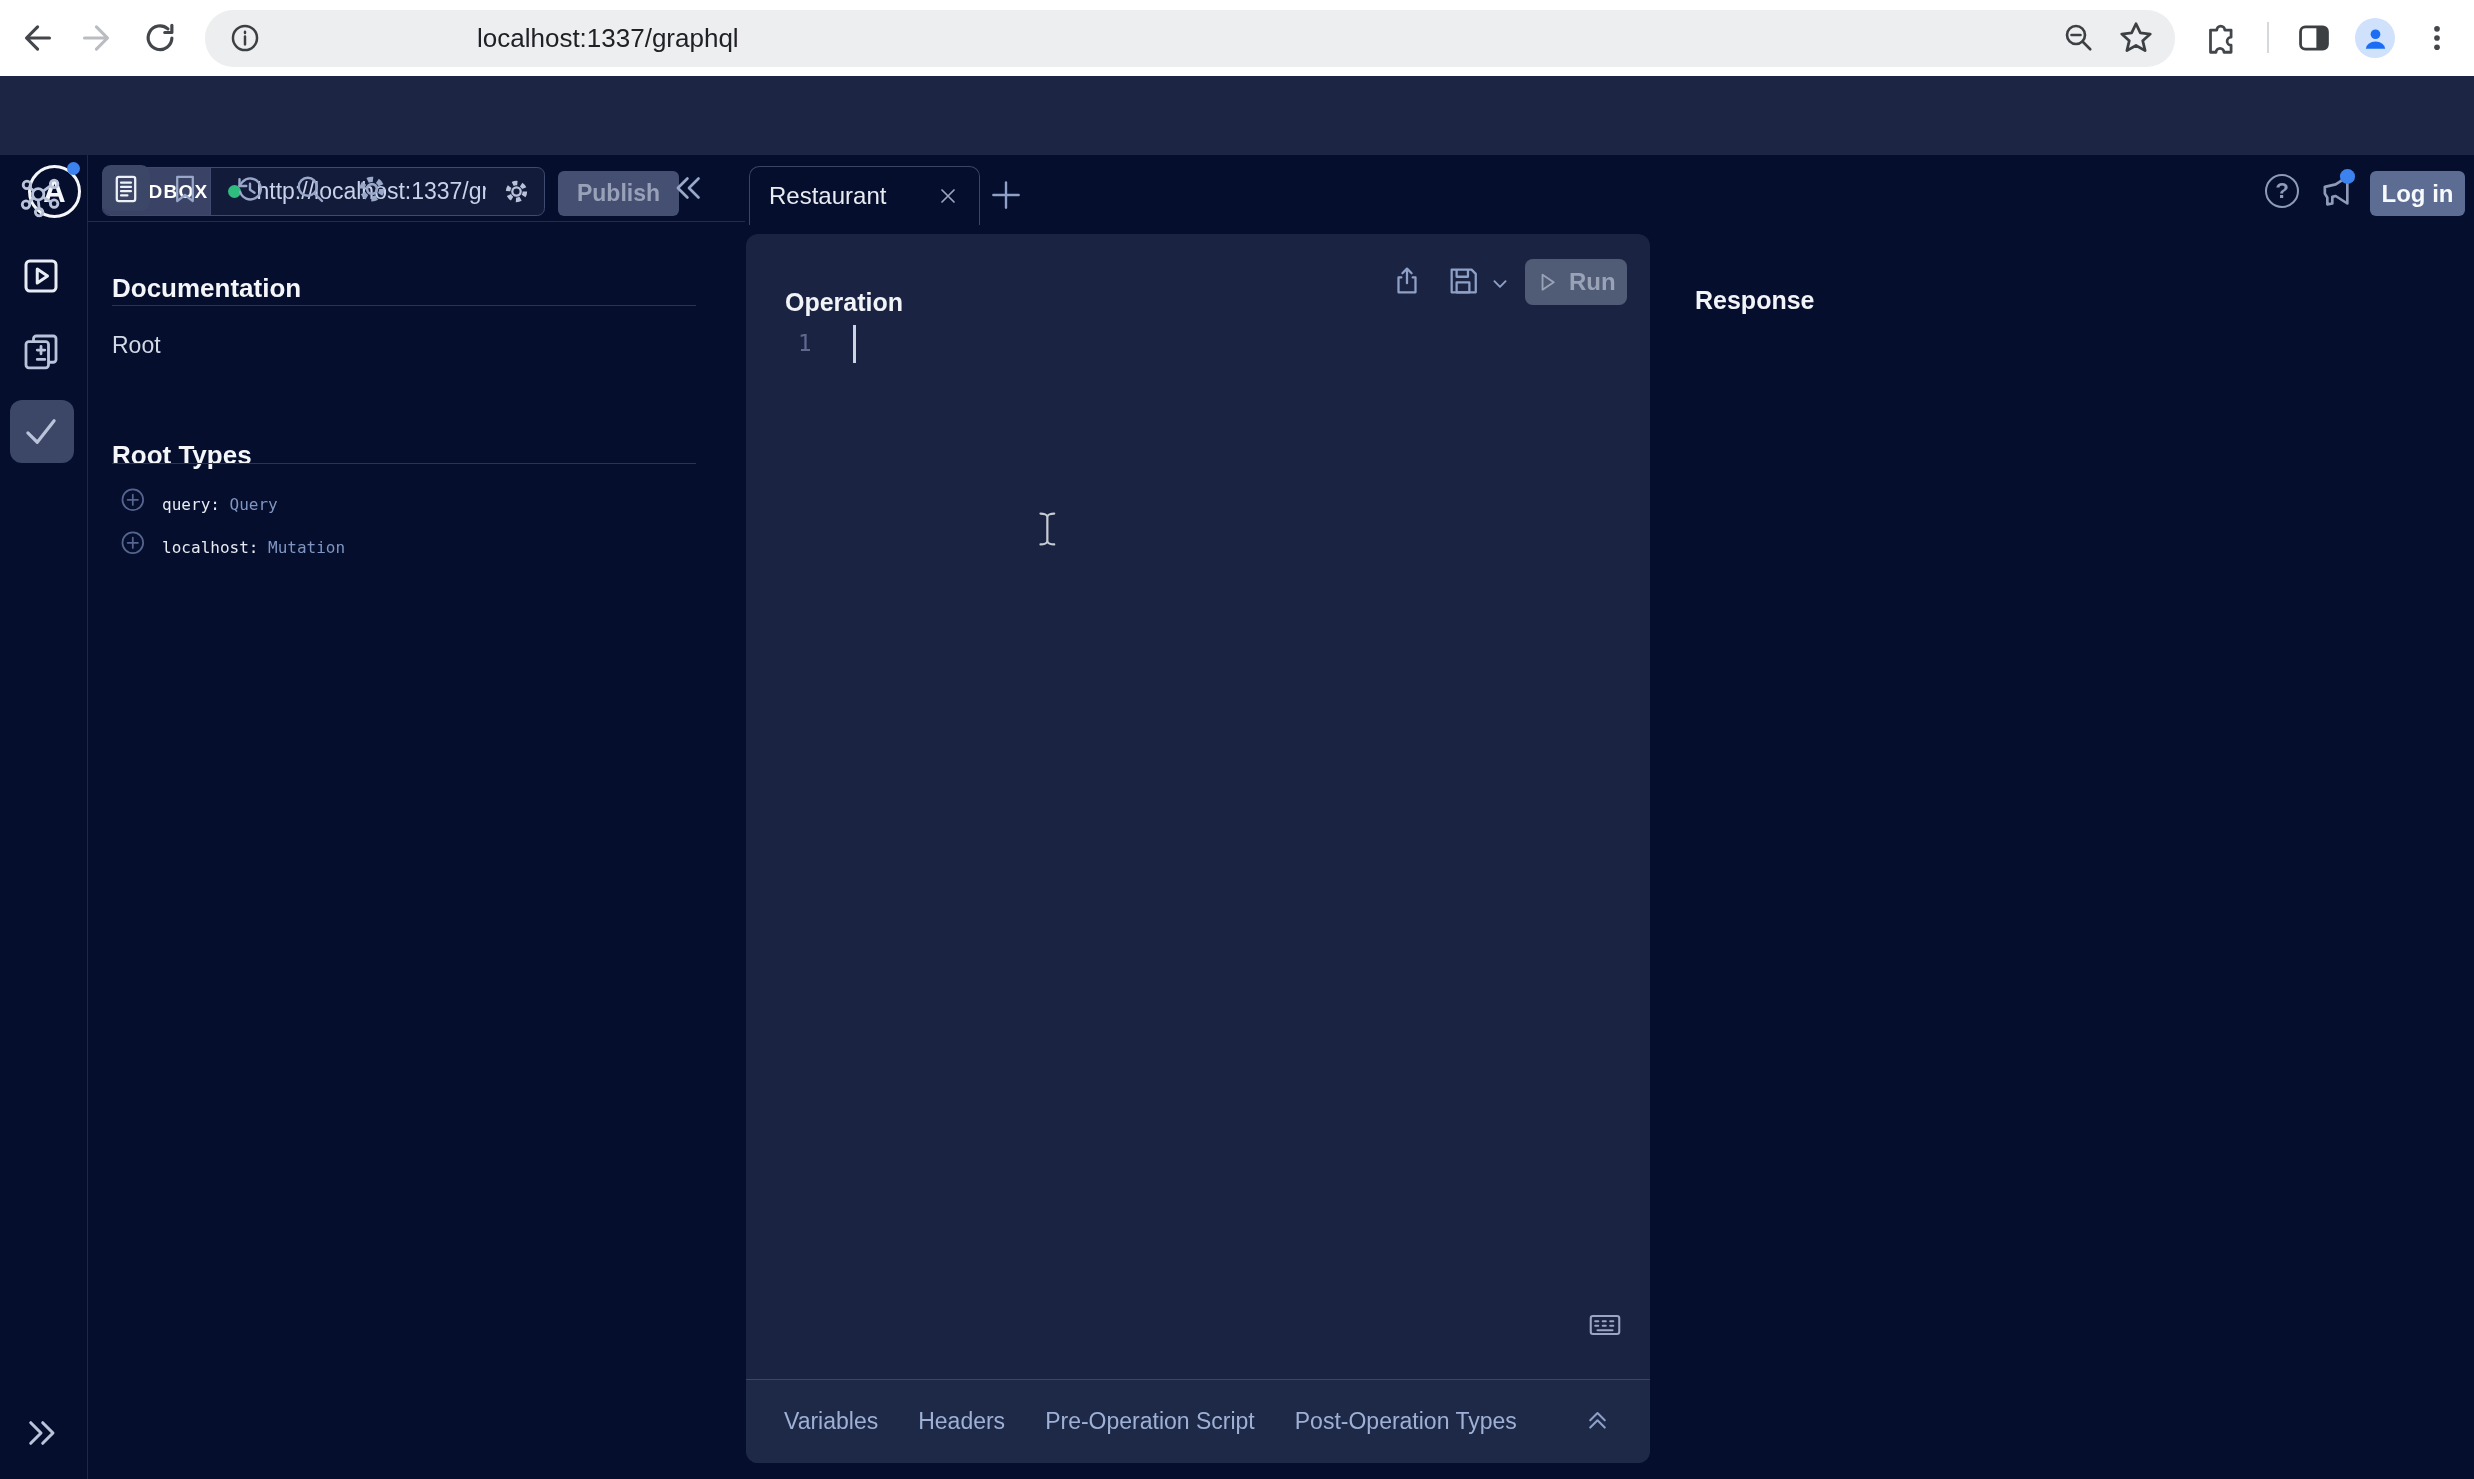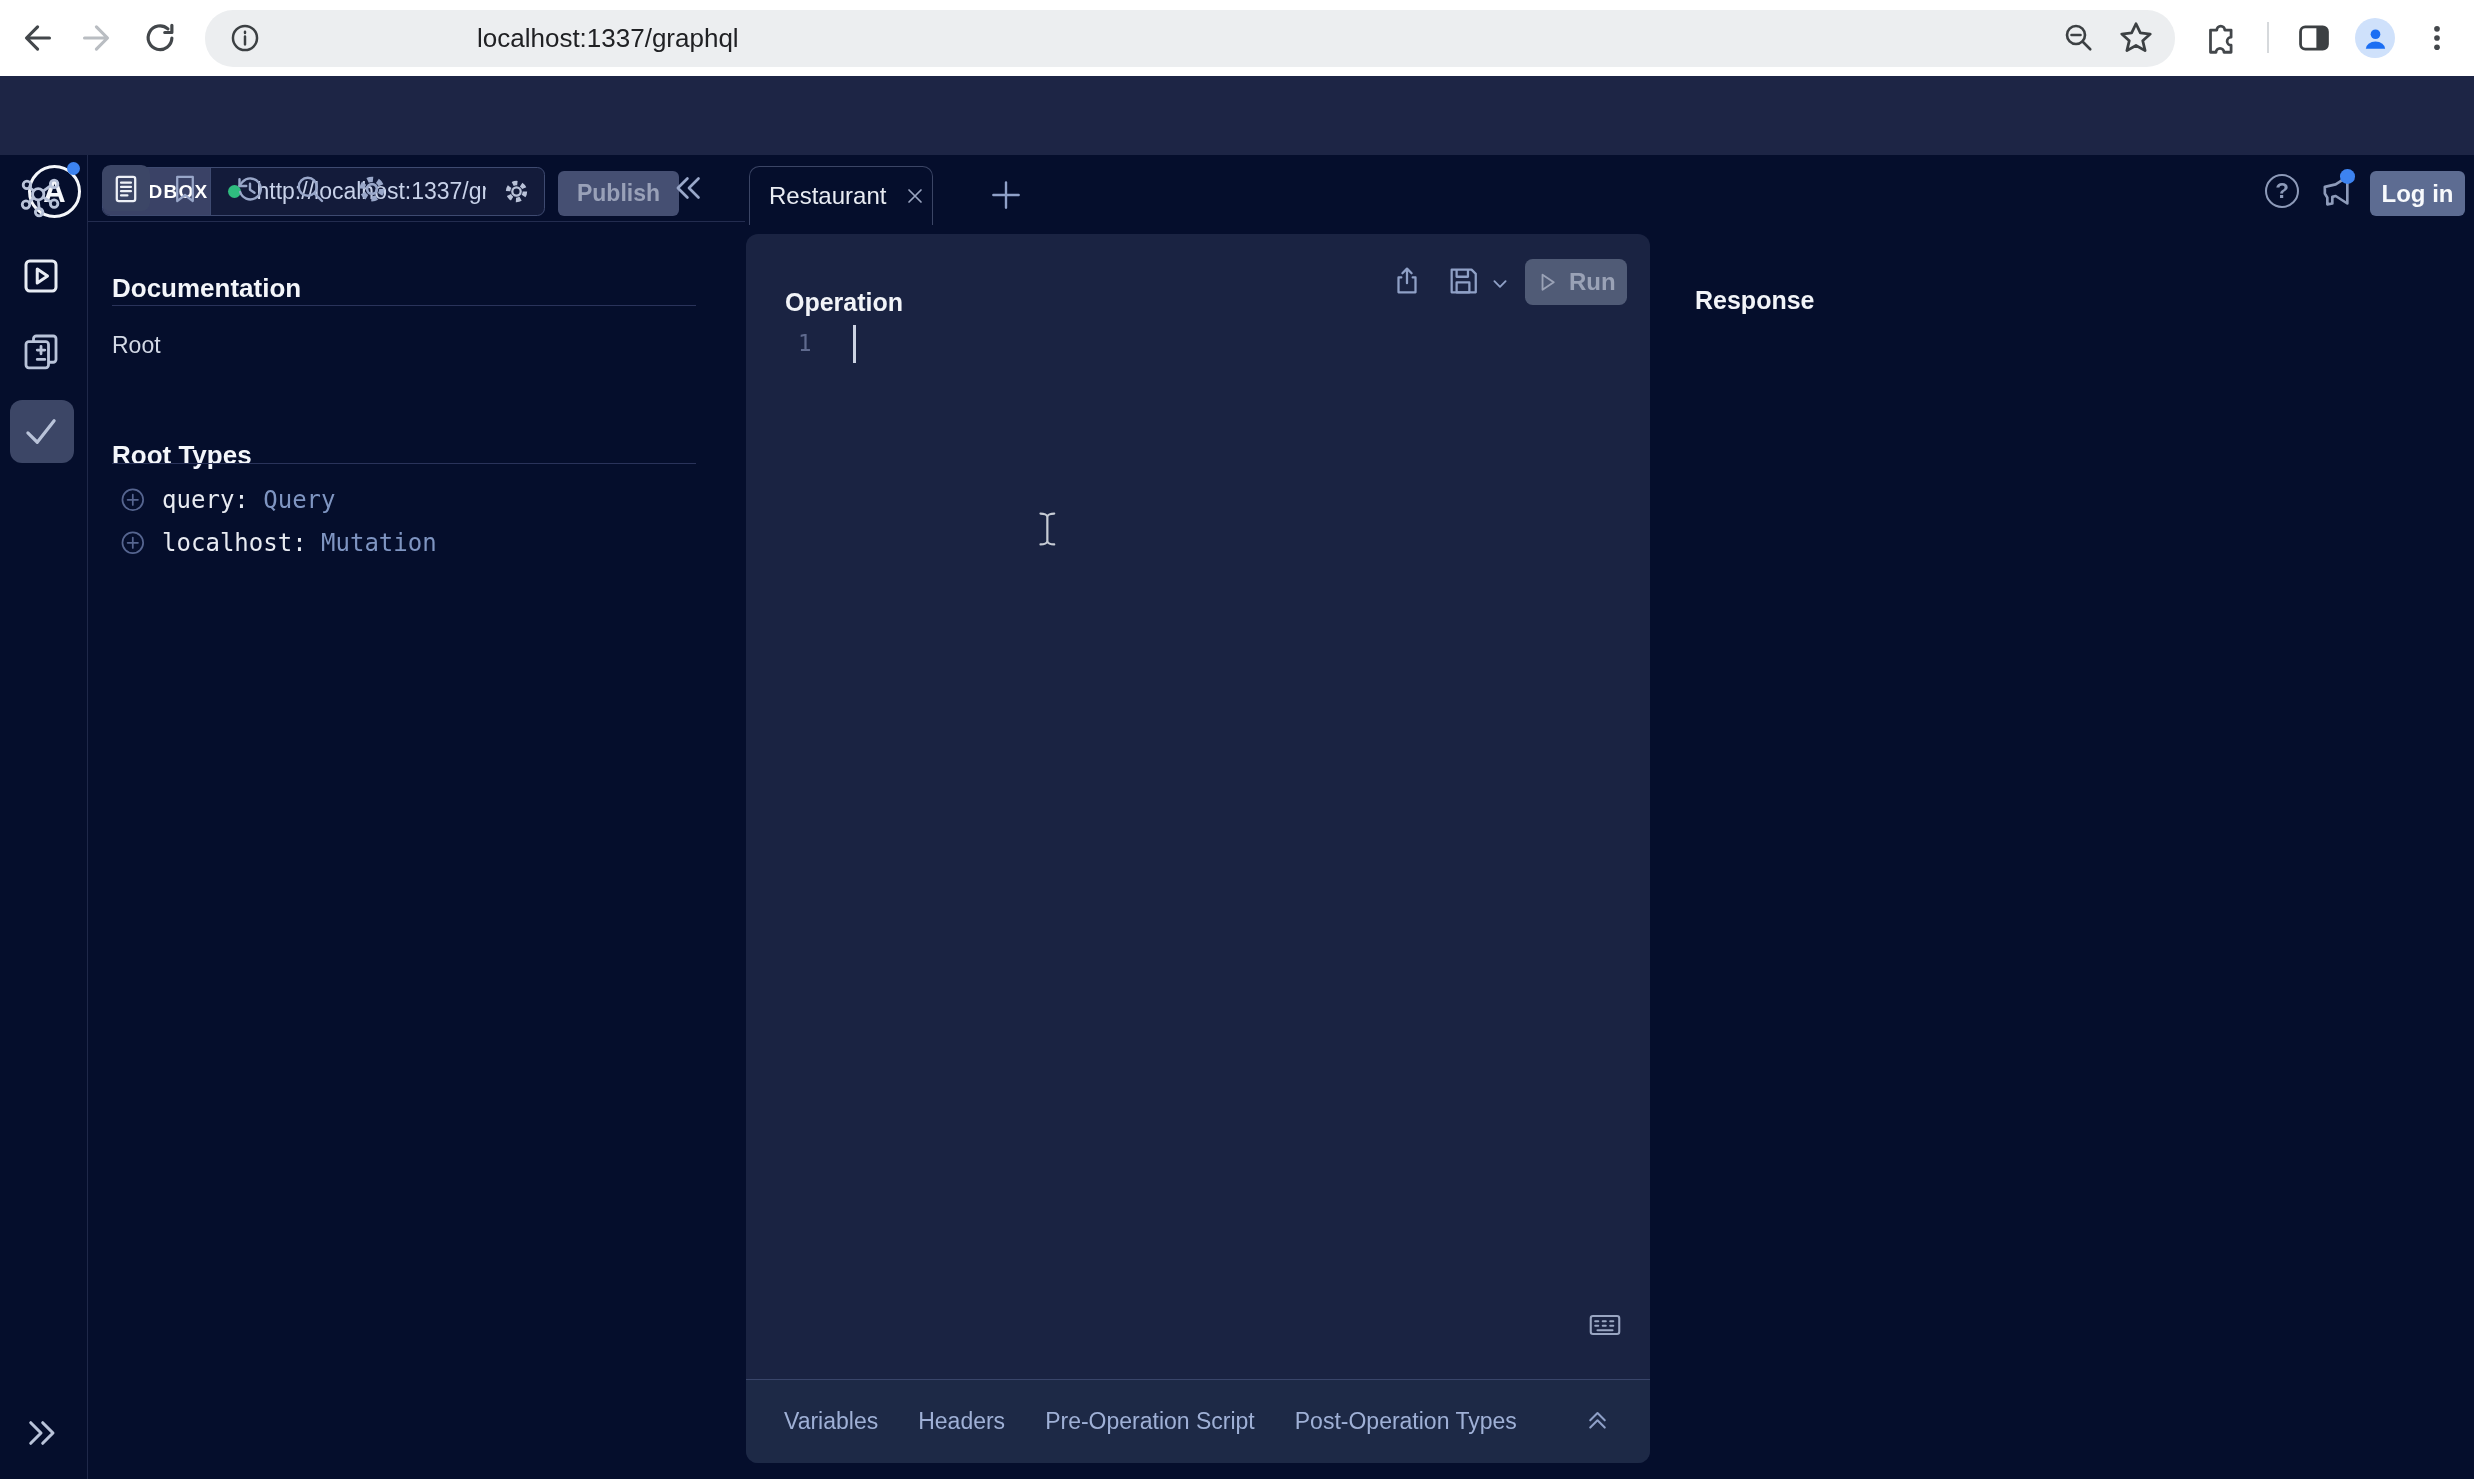--- a/index.html
+++ b/index.html
@@ -58,26 +58,26 @@
   
   .doc { position:absolute; left:88px; top:155px; width:657px; height:1276px; }
   .doc-tool { position:absolute; transform:translate(-50%,-50%); color:#99a7c9; cursor:pointer; }
   .doc-active-bg { position:absolute; left:13.8px; top:10.3px; width:48px; height:46px;
                    background:#3c4666; border-radius:8.6px; }
   .doc-topline { position:absolute; left:0; top:66px; width:657px; height:0.9px; background:#232c4f; }
   .h-doc { position:absolute; left:24px; color:#f4f6fa; font-size:26px; font-weight:bold; }
   .rule { position:absolute; left:24px; width:584px; height:0.9px; background:#2a335a; }
   .doc-link { position:absolute; left:24px; font-size:23px; color:#d3d9e6; cursor:pointer; }
   .type-row { position:absolute; left:31px; display:flex; align-items:flex-end; gap:15.5px;
-              font-family:"DejaVu Sans Mono", monospace; font-size:24px; }
+              font-family:"DejaVu Sans Mono", monospace; font-size:16px; }
   .type-field { color:#e8ebf2; }
   .type-name { color:#7f95c2; cursor:pointer; }
 
   
-  .tab { position:absolute; left:749px; top:166px; width:184px; height:59px;
+  .tab { position:absolute; left:749px; top:166px; width:231px; height:59px;
          border:1.7px solid #3b4565; border-bottom:none; border-radius:10.3px 10.3px 0 0;
          display:flex; align-items:center; padding:0 19px; gap:17px; cursor:pointer; }
   .tab-label { flex:1; font-size:24px; color:#e9ecf3; }
   .newtab { position:absolute; left:987px; top:176px; color:#8fa0c8; cursor:pointer; }
 
   
   .card { position:absolute; left:746px; top:234px; width:904px; height:1229px;
           background:#1a2342; border-radius:12px; }
   .card-title { position:absolute; left:39px; top:33px; font-size:25px; font-weight:bold; color:#f2f4f8; }
   .op-icon { position:absolute; transform:translate(-50%,-50%); color:#8fa0c6; cursor:pointer; }

